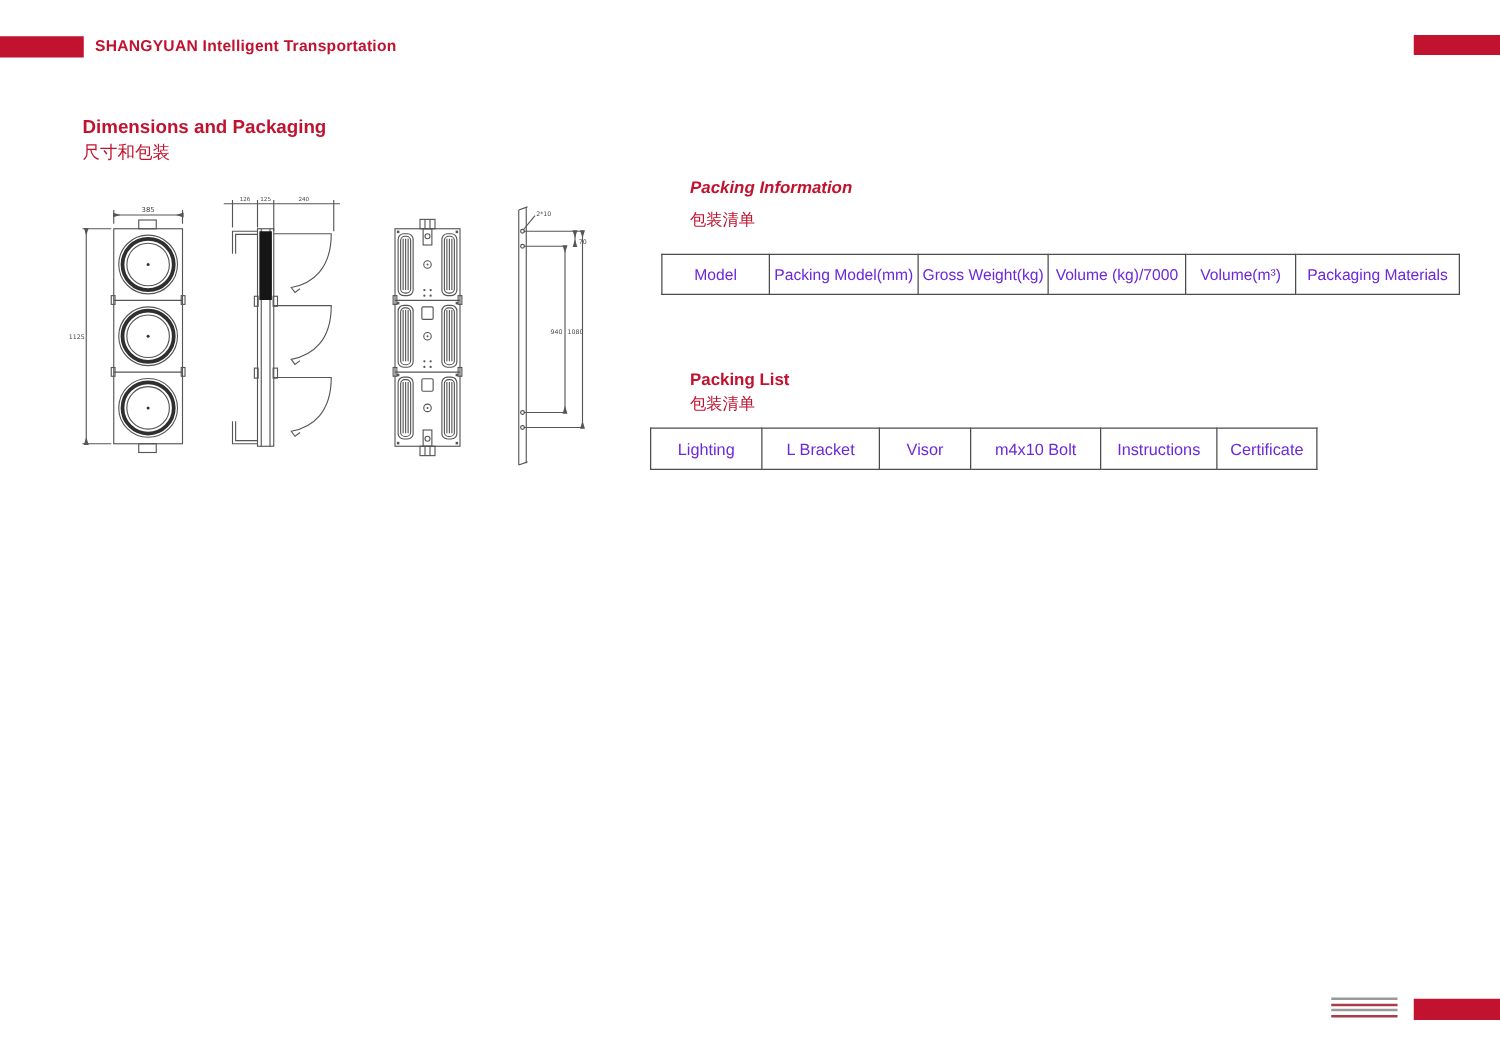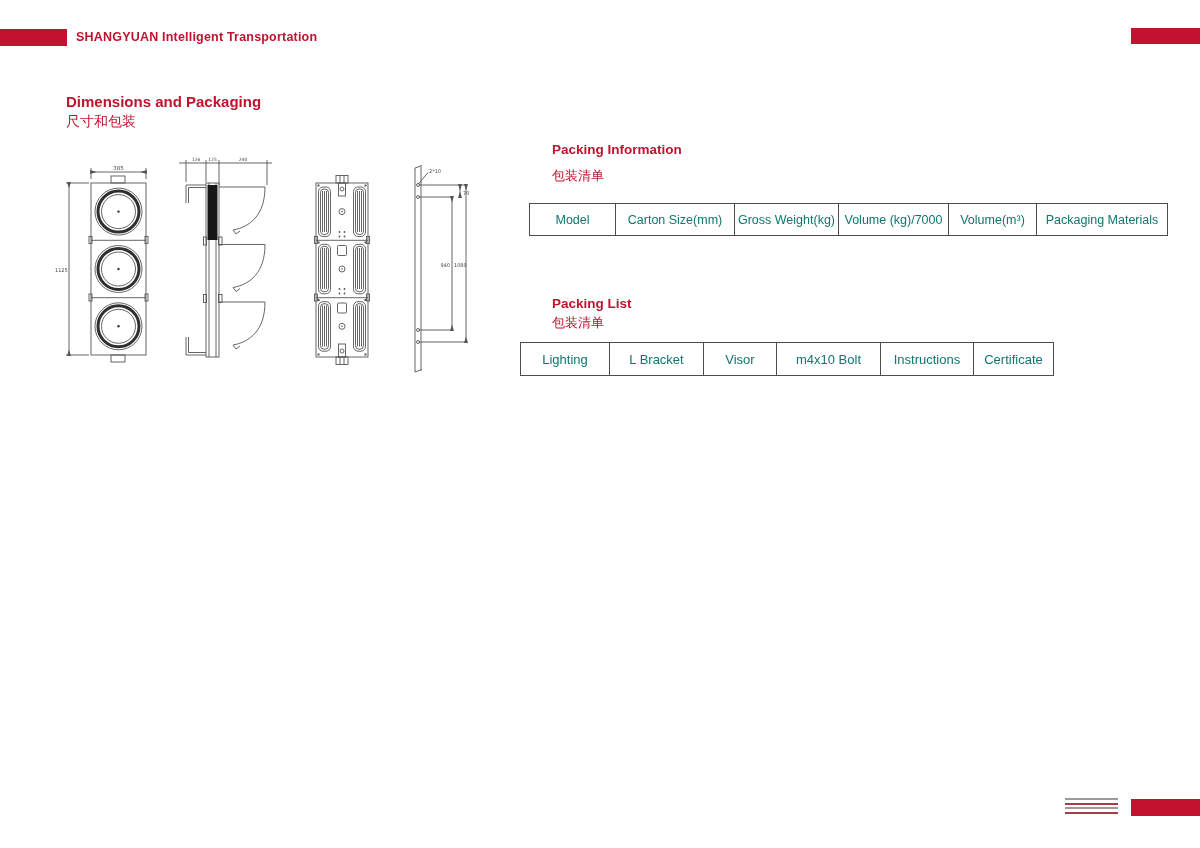--- a/index.html
+++ b/index.html
@@ -11,29 +11,29 @@
   .bar{background:#c1122f;}
 
   
   .hbar-left{left:0;top:29px;width:67px;height:17px;}
   .brand{left:76px;top:30px;font-size:12.5px;font-weight:bold;letter-spacing:.2px;}
   .hbar-right{left:1131px;top:28px;width:69px;height:16px;}
 
   
   .sec-title{left:66px;top:93px;font-size:15px;font-weight:bold;}
   .sec-sub{left:66px;top:113px;font-size:14px;}
-  .pi-title{left:552px;top:142px;font-size:13.5px;font-weight:bold;}
+  .pi-title{left:552px;top:142px;font-size:13.5px;font-weight:bold;font-style:italic;}
   .pi-sub{left:552px;top:167px;font-size:13px;}
   .pl-title{left:552px;top:296px;font-size:13.5px;font-weight:bold;}
   .pl-sub{left:552px;top:314px;font-size:13px;}
 
   
   table{border-collapse:collapse;table-layout:fixed;background:#fff;}
   th,td{border:1px solid #4c4c4c;text-align:center;vertical-align:middle;
-        padding:0;color:#0f766e;font-weight:normal;overflow:hidden;white-space:nowrap;}
+        padding:0;color:#6d28d9;font-weight:normal;overflow:hidden;white-space:nowrap;}
   .t1{left:529px;top:203px;}
   .t1 th{height:31px;font-size:12.5px;}
   .t1 td{height:31px;font-size:13.5px;}
   .t2{left:520px;top:342px;}
   .t2 th{height:32px;font-size:13px;margin-top:23px;}
   .t2 td{height:33px;font-size:13.5px;}
 
   
   .dim-box{left:64px;top:415px;width:271px;height:25px;border:2px solid #3f3f3f;
            font-size:13.5px;color:#1e1e1e;text-align:center;line-height:25px;
@@ -253,21 +253,21 @@
       <col style="width:86px">
         <col style="width:119px">
         <col style="width:104px">
       <col style="width:110px">
         <col style="width:88px">
         <col style="width:131px">
     </colgroup>
     <tbody>
         <tr>
       <th>Model</th>
-      <th>Carton Size(mm)</th>
+      <th>Packing Model(mm)</th>
       <th>Gross Weight(kg)</th>
       <th>Volume (kg)/7000</th>
       <th>Volume(m³)</th>
       <th>Packaging Materials</th>
     </tr>
   </tbody>
     </table>
 
   <div class="abs red pl-title">Packing List</div>
   <div class="abs red pl-sub">包装清单</div>

